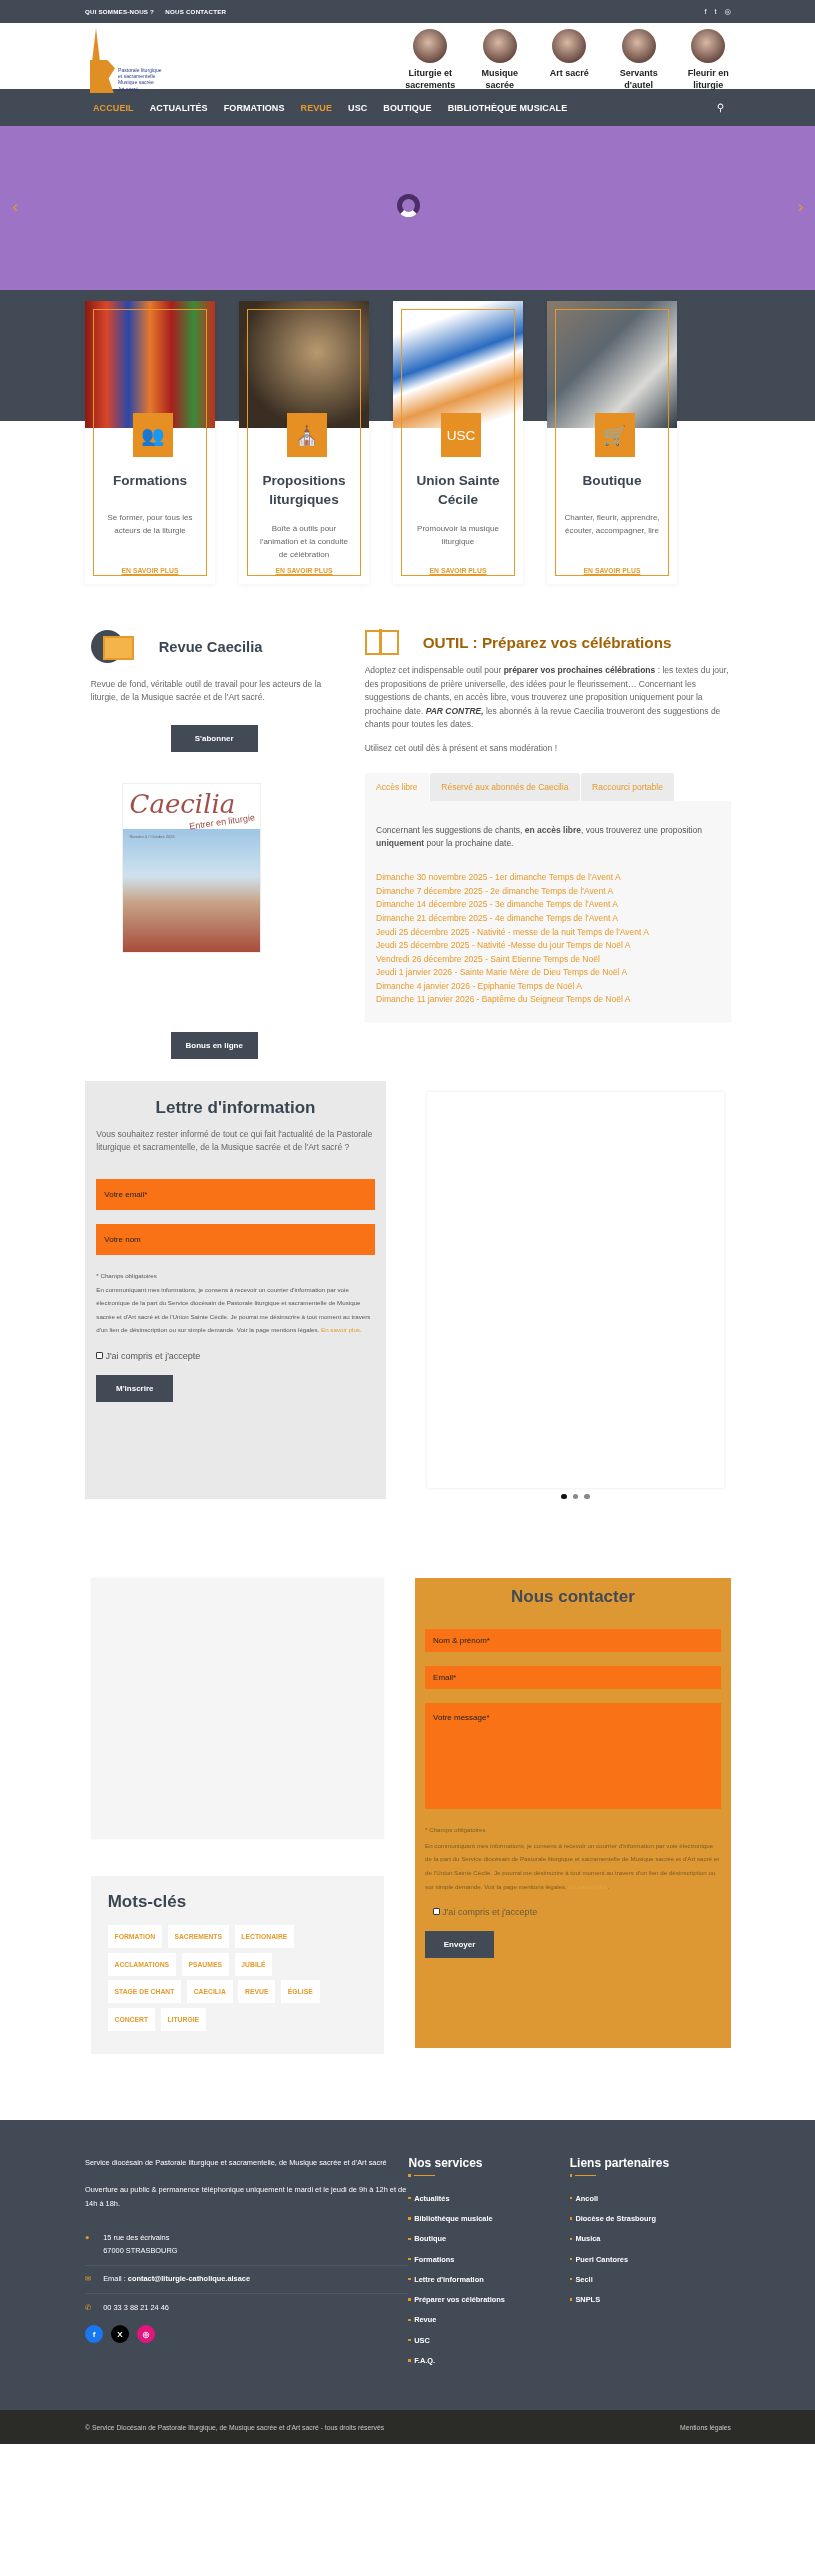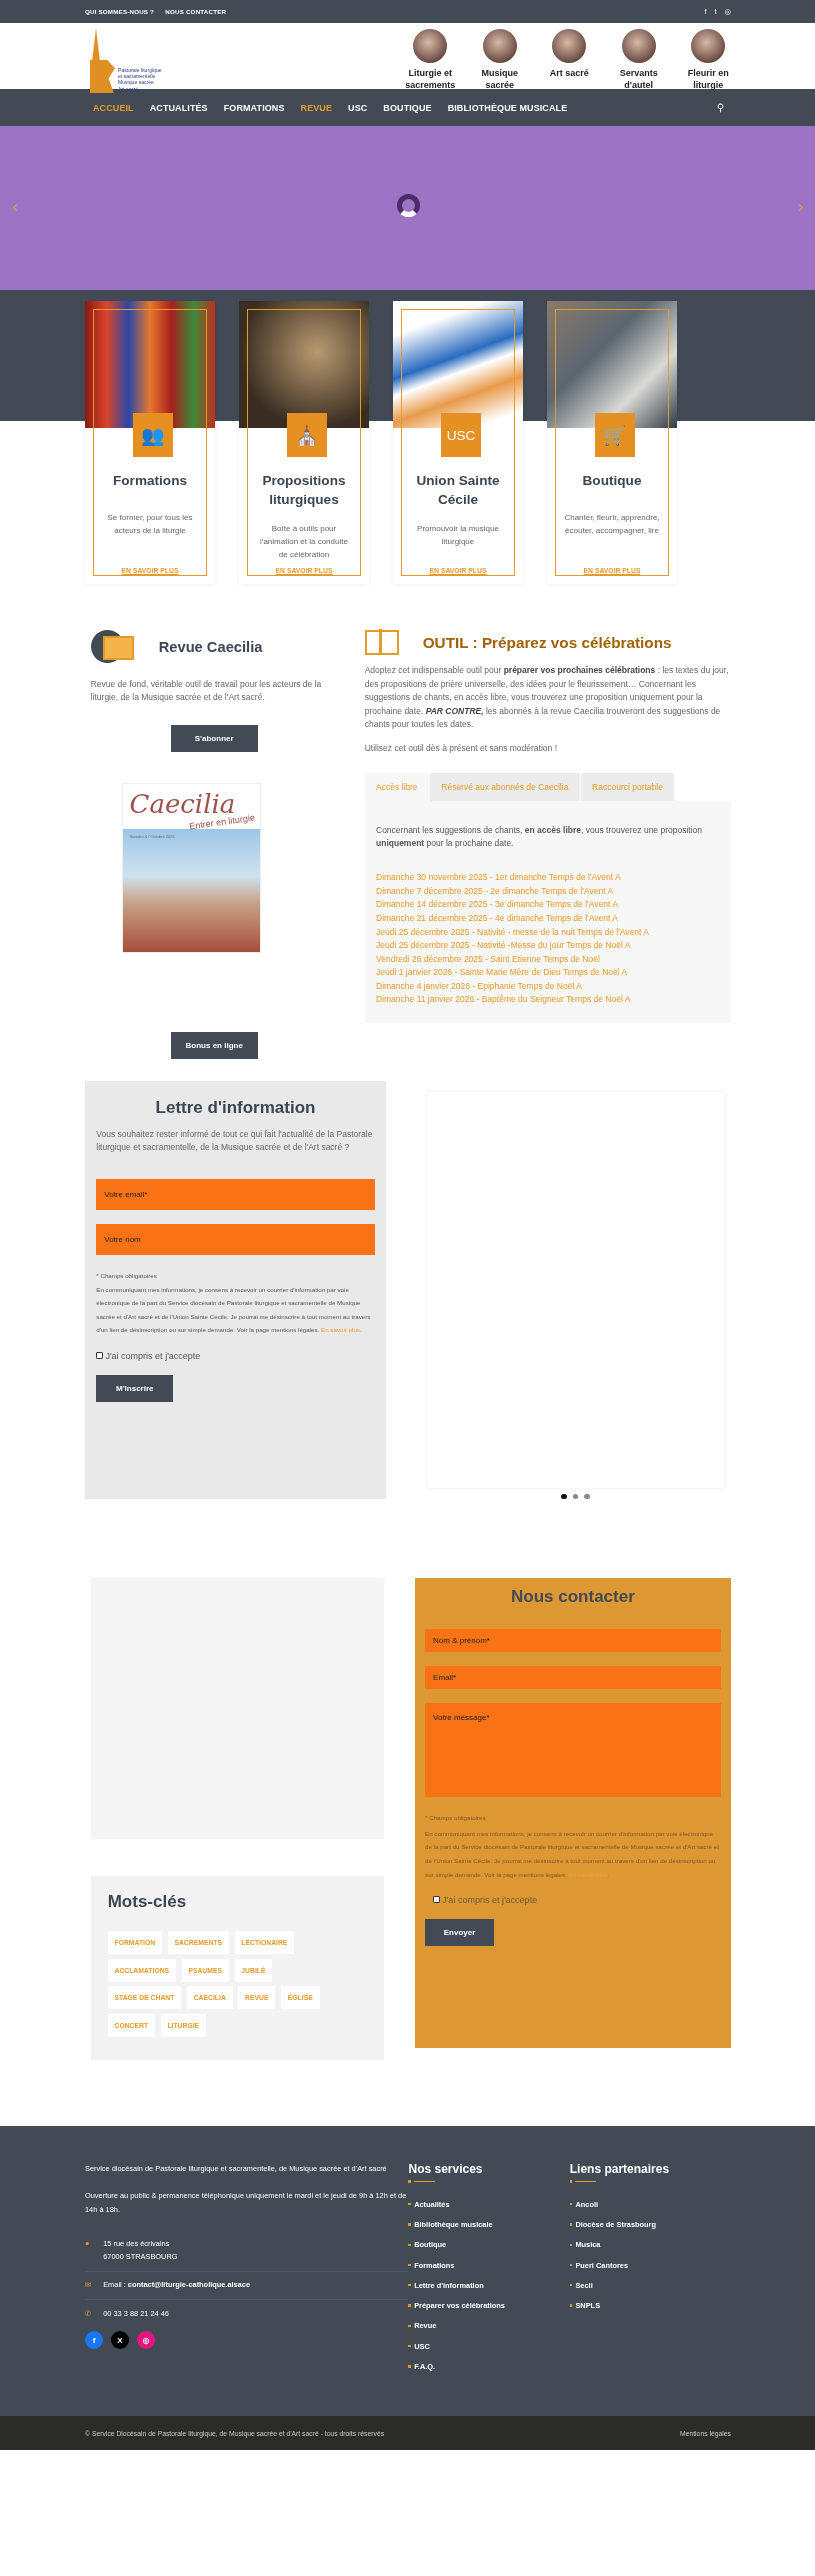--- a/index.html
+++ b/index.html
@@ -88,27 +88,27 @@
 .carousel{width:297px;margin-top:0}
 .carousel .frame{height:396px;background:#fff;box-shadow:0 0 3.4px rgba(0,0,0,.1);border-radius:1.7px;margin-top:11.3px}
 .dots{display:flex;justify-content:center;gap:5.7px;margin-top:5.7px}
 .dot{width:5.7px;height:5.7px;border-radius:50%;background:#888}
 .dot.on{background:#111}
 
 .contact-row{display:flex;gap:31px;width:646px;margin:79px auto 0;padding-left:5.7px}
 .leftcol{width:300px}
 .blank{height:261px;background:#f5f5f5;box-shadow:0 0 2.3px rgba(0,0,0,.05)}
 .tags{margin-top:37px;background:#f3f3f3;padding:16px 17px 23px}
-.tags h2{font-size:17px;color:#3b4653;margin-bottom:19px}
+.tags h2{font-size:17px;color:#3b4653;margin-bottom:13px}
 .tagwrap{display:flex;flex-wrap:wrap;gap:4.5px 5.7px;width:227px}
 .tag{background:#fff;padding:8px 6.8px;font-size:6.8px;font-weight:bold;color:#e59a2c}
 .contact{width:323px;height:470px;background:#dd9834;padding:9px 10.2px}
 .contact h2{text-align:center;font-size:17px;color:#414a55;margin-bottom:21.5px}
 .contact .inp{height:23px;margin-bottom:14px}
-.contact .ta{height:94px;align-items:flex-start;padding-top:10.2px}
+.contact .ta{height:106px;align-items:flex-start;padding-top:10.2px}
 .contact .small{color:#7a5b28;margin-top:10.2px}
 .contact .chk{color:#6b5a3a;margin-left:8px}
 .envoyer{width:69px}
 
 .footer{background:#414a55;margin-top:66px;padding:36px 0 34px}
 .footer .wrap{display:flex}
 .fcol1{width:329px;color:#fff;font-size:7.4px;line-height:13.6px}
 .fcol1 .p{margin-bottom:13.6px}
 .finfo{display:flex;gap:10.2px;padding:6.8px 0;border-bottom:0.6px solid #4d5662}
 .finfo .ic{color:#e59a2c;width:8px}

